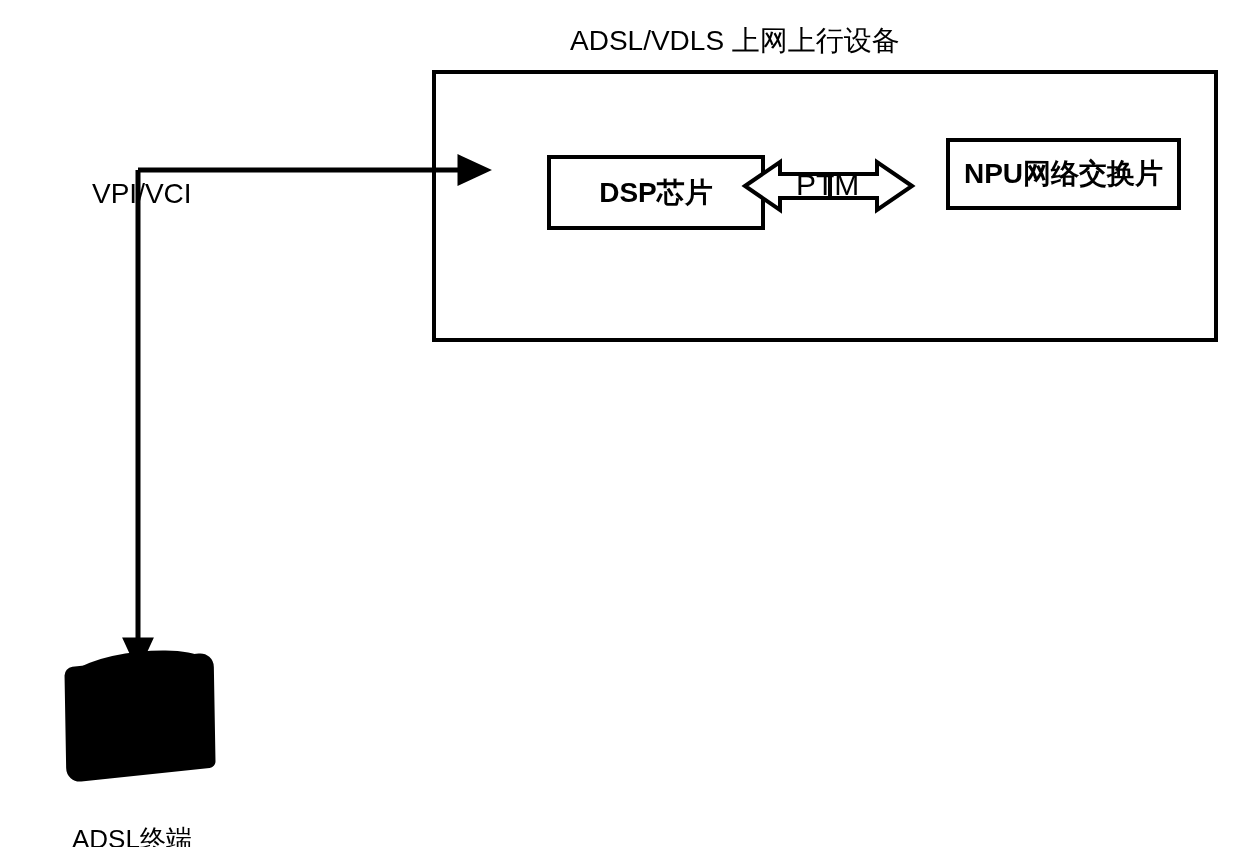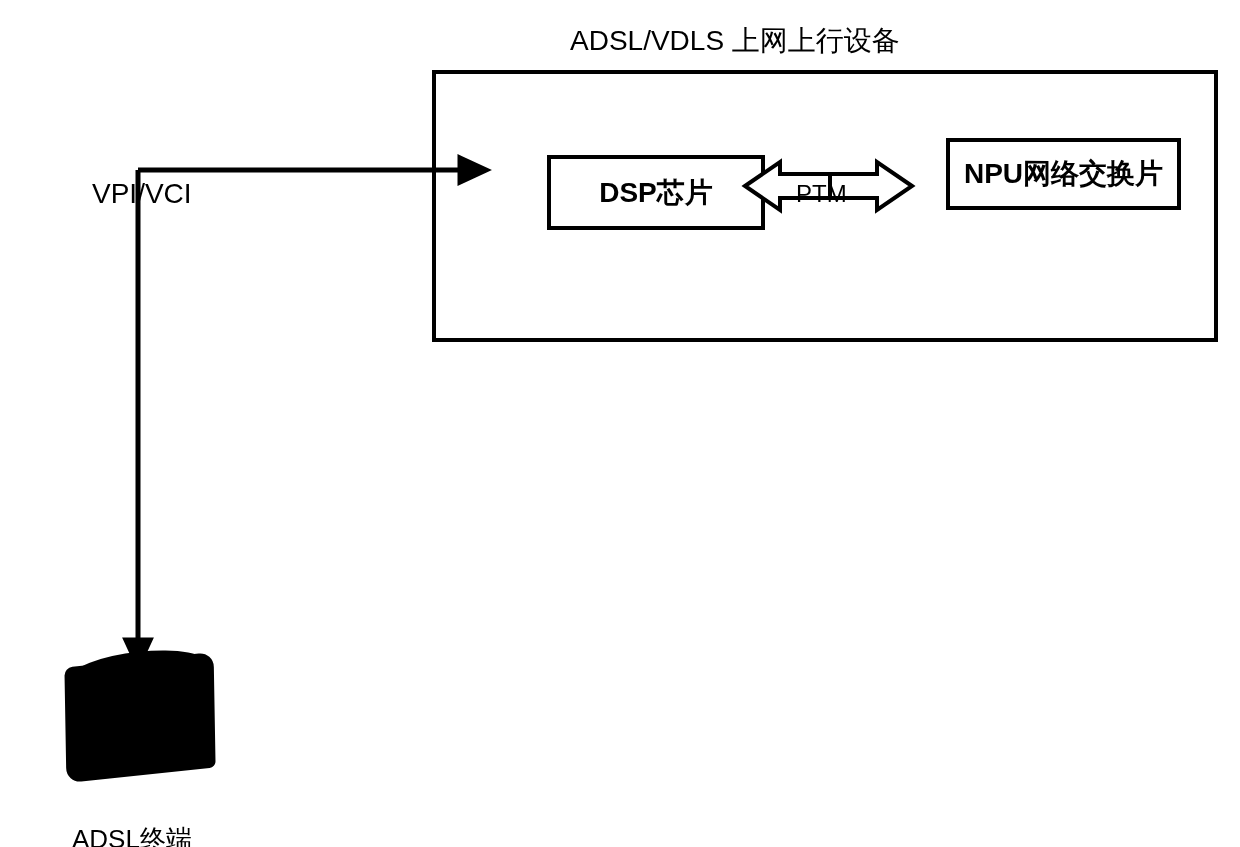--- a/index.html
+++ b/index.html
@@ -71,21 +71,21 @@
 <div class="outer-box" style="left:432px; top:70px; width:786px; height:272px;"></div>
 
 <div class="inner-box" style="left:523px; top:155px; width:218px; height:75px;">
   <span>DSP芯片</span>
 </div>
 
 <div class="inner-box" style="left:922px; top:138px; width:235px; height:72px;">
   <span>NPU网络交换片</span>
 </div>
 
-<div class="label" style="left:796px; top:180px; font-size:24px; z-index:5;">PTM</div>
+<div class="label" style="left:796px; top:168px; font-size:30px; z-index:5;">PTM</div>
 
 <div class="label" style="left:92px; top:178px;">VPI/VCI</div>
 
 <div class="terminal-shape" style="left:65px; top:660px;"></div>
 
 <div class="label" style="left:72px; top:790px; font-size:26px;margin-top:32px;">ADSL终端</div>
 
 <svg class="overlay" viewBox="0 0 1240 847">
 
   <g stroke="#000" stroke-width="5" fill="#000">

